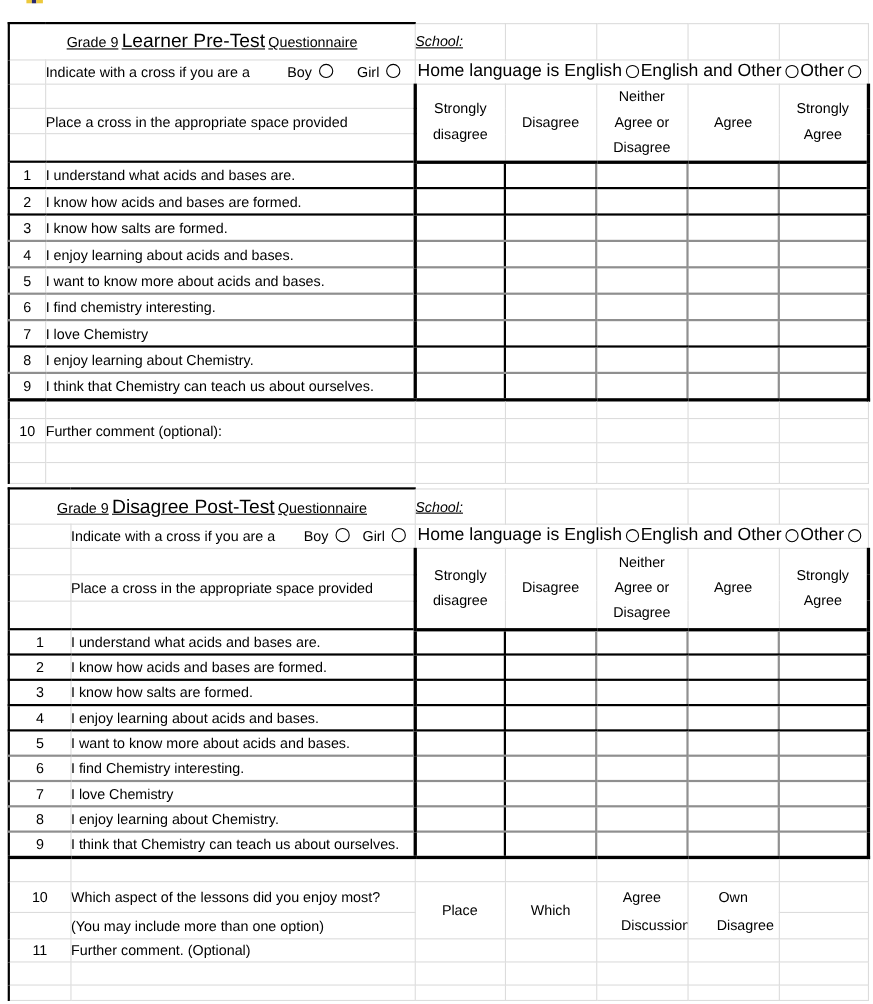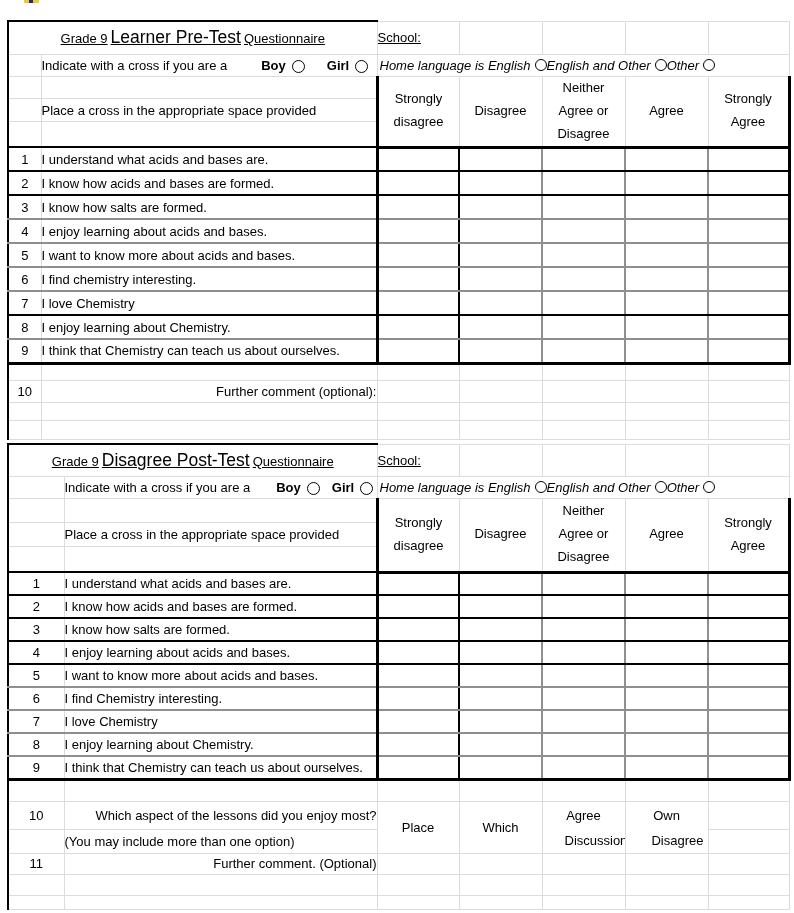--- a/index.html
+++ b/index.html
@@ -38,33 +38,33 @@
   td.lik.c2,td.lik.c3,td.lik.c4{border-right:2px solid #909090;}
   td.lik.c5{border-right:3px solid #000;}
 
   
   td.stmt{padding-left:5px;}
   td.num{text-align:center;}
   .titlecell{text-align:center;vertical-align:middle;}
   .u{text-decoration:underline;}
   .t-sm{font-size:13px;}
   .t-lg{font-size:17.5px;margin:0 3px;}
-  td.school{padding-left:3px;font-size:13px;vertical-align:middle;}
+  td.school{padding-left:3px;font-size:13px;vertical-align:middle;font-style:italic;}
   .genderrow{display:flex;align-items:center;padding-left:0;}
-  .gopt{display:flex;align-items:flex-end;font-weight:bold;}
+  .gopt{display:flex;align-items:flex-start;}
   .gopt .circ{margin-left:6px;}
   .boy{margin-left:34px;}
   .girl{margin-left:22px;}
-  .langflex{display:flex;justify-content:flex-start;align-items:center;padding:0 5px 0 2px;font-size:13px;font-style:italic;}
+  .langflex{display:flex;justify-content:space-between;align-items:center;padding:0 5px 0 2px;font-size:16px;}
   .langopt{display:flex;align-items:center;gap:4px;}
   .circ{display:inline-block;box-sizing:border-box;border:1.3px solid #000;border-radius:50%;background:#fff;}
   .c13{width:13px;height:13px;}
   .c12{width:12px;height:12px;}
   .small{font-size:12px;}
-  .mid{font-size:12.5px;text-align:right;}
+  .mid{font-size:12.5px;}
 
   
   td.opt{border:2px solid #000;text-align:center;vertical-align:top;}
   td.opt .l1{line-height:27px;}
   td.opt .l2{line-height:23px;margin-left:22px;}
 </style>
 </head>
 <body>
 
 <div class="sheet">

